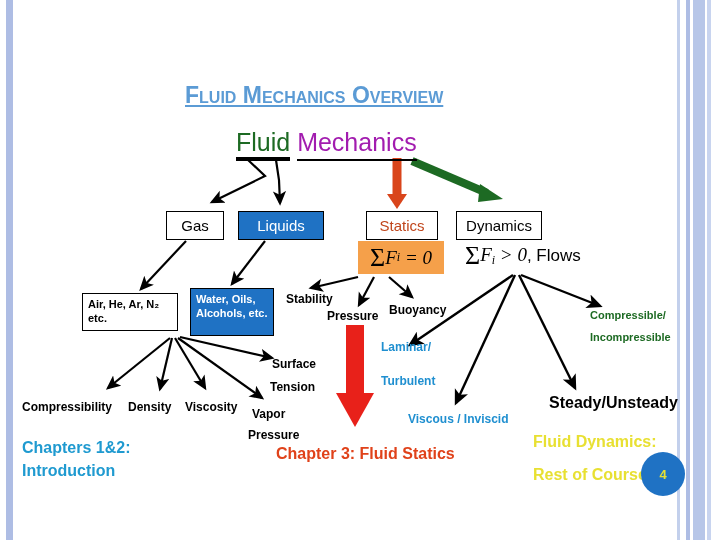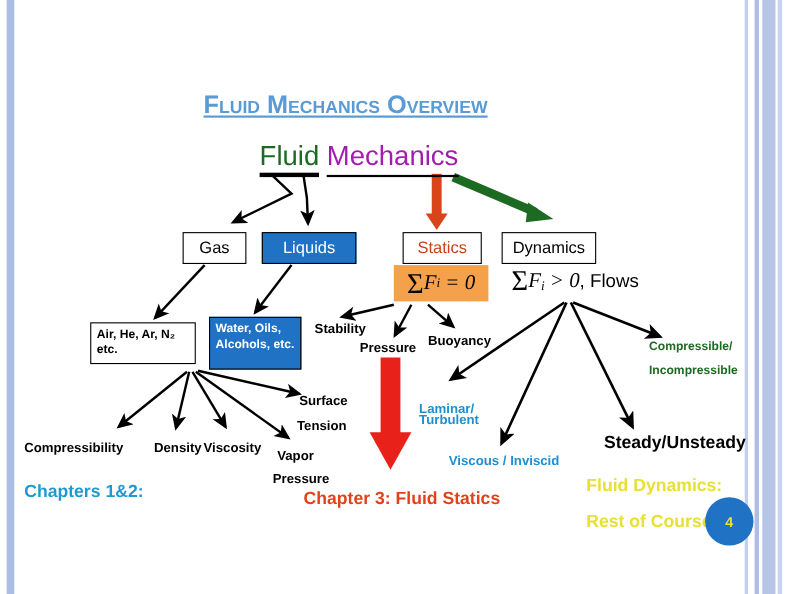--- a/index.html
+++ b/index.html
@@ -81,28 +81,28 @@
   .leaf.green{color:#1d6a23;}
   .leaf.blue {color:#1f8fd0;}
 
   #l-stability  {left:286px;top:292px;font-size:12px;}
   #l-pressure   {left:327px;top:309px;font-size:12px;}
   #l-buoyancy   {left:389px;top:303px;font-size:12px;}
   #l-compress   {left:590px;top:309px;}
   #l-incompress {left:590px;top:331px;}
 
   #l-compressibility{left:22px; top:400px;font-size:12px;}
-  #l-density        {left:140px;top:400px;font-size:12px;}
+  #l-density        {left:128px;top:400px;font-size:12px;}
   #l-viscosity      {left:185px;top:400px;font-size:12px;}
   #l-vapor          {left:252px;top:407px;font-size:12px;}
   #l-vaporpressure  {left:248px;top:428px;font-size:12px;}
   #l-surface        {left:272px;top:357px;font-size:12px;}
   #l-tension        {left:270px;top:380px;font-size:12px;}
 
-  #l-laminar  {left:381px;top:364px;font-size:12px;}
+  #l-laminar  {left:381px;top:340px;font-size:12px;}
   #l-turbulent{left:381px;top:374px;font-size:12px;}
   #l-viscous  {left:408px;top:412px;font-size:12px;}
   #l-steady   {left:549px;top:394px;font-size:16px;}
 
   
   .caption{position:absolute;font-size:16px;font-weight:bold;white-space:nowrap;line-height:1.45;}
   #cap-ch12 {left:22px; top:436px;color:#1f9ad0;}
   #cap-ch3  {left:276px;top:442px;color:#e0421a;}
   #cap-dyn  {left:533px;top:430px;color:#e8e032;}
   #cap-rest {left:533px;top:463px;color:#e8e032;}
@@ -249,19 +249,20 @@
   <div class="leaf" id="l-compressibility">Compressibility</div>
   <div class="leaf" id="l-density">Density</div>
   <div class="leaf" id="l-viscosity">Viscosity</div>
   <div class="leaf" id="l-vapor">Vapor</div>
   <div class="leaf" id="l-vaporpressure">Pressure</div>
   <div class="leaf" id="l-surface">Surface</div>
   <div class="leaf" id="l-tension">Tension</div>
 
   <div class="caption" id="cap-ch12">
     <div>Chapters 1&amp;2:</div>
+    <div>Introduction</div>
   </div>
   <div class="caption" id="cap-ch3">Chapter 3: Fluid Statics</div>
   <div class="caption" id="cap-dyn">Fluid Dynamics:</div>
   <div class="caption" id="cap-rest">Rest of Course</div>
 
   <div id="pagenum">4</div>
 </div>
 
 </body></html>

